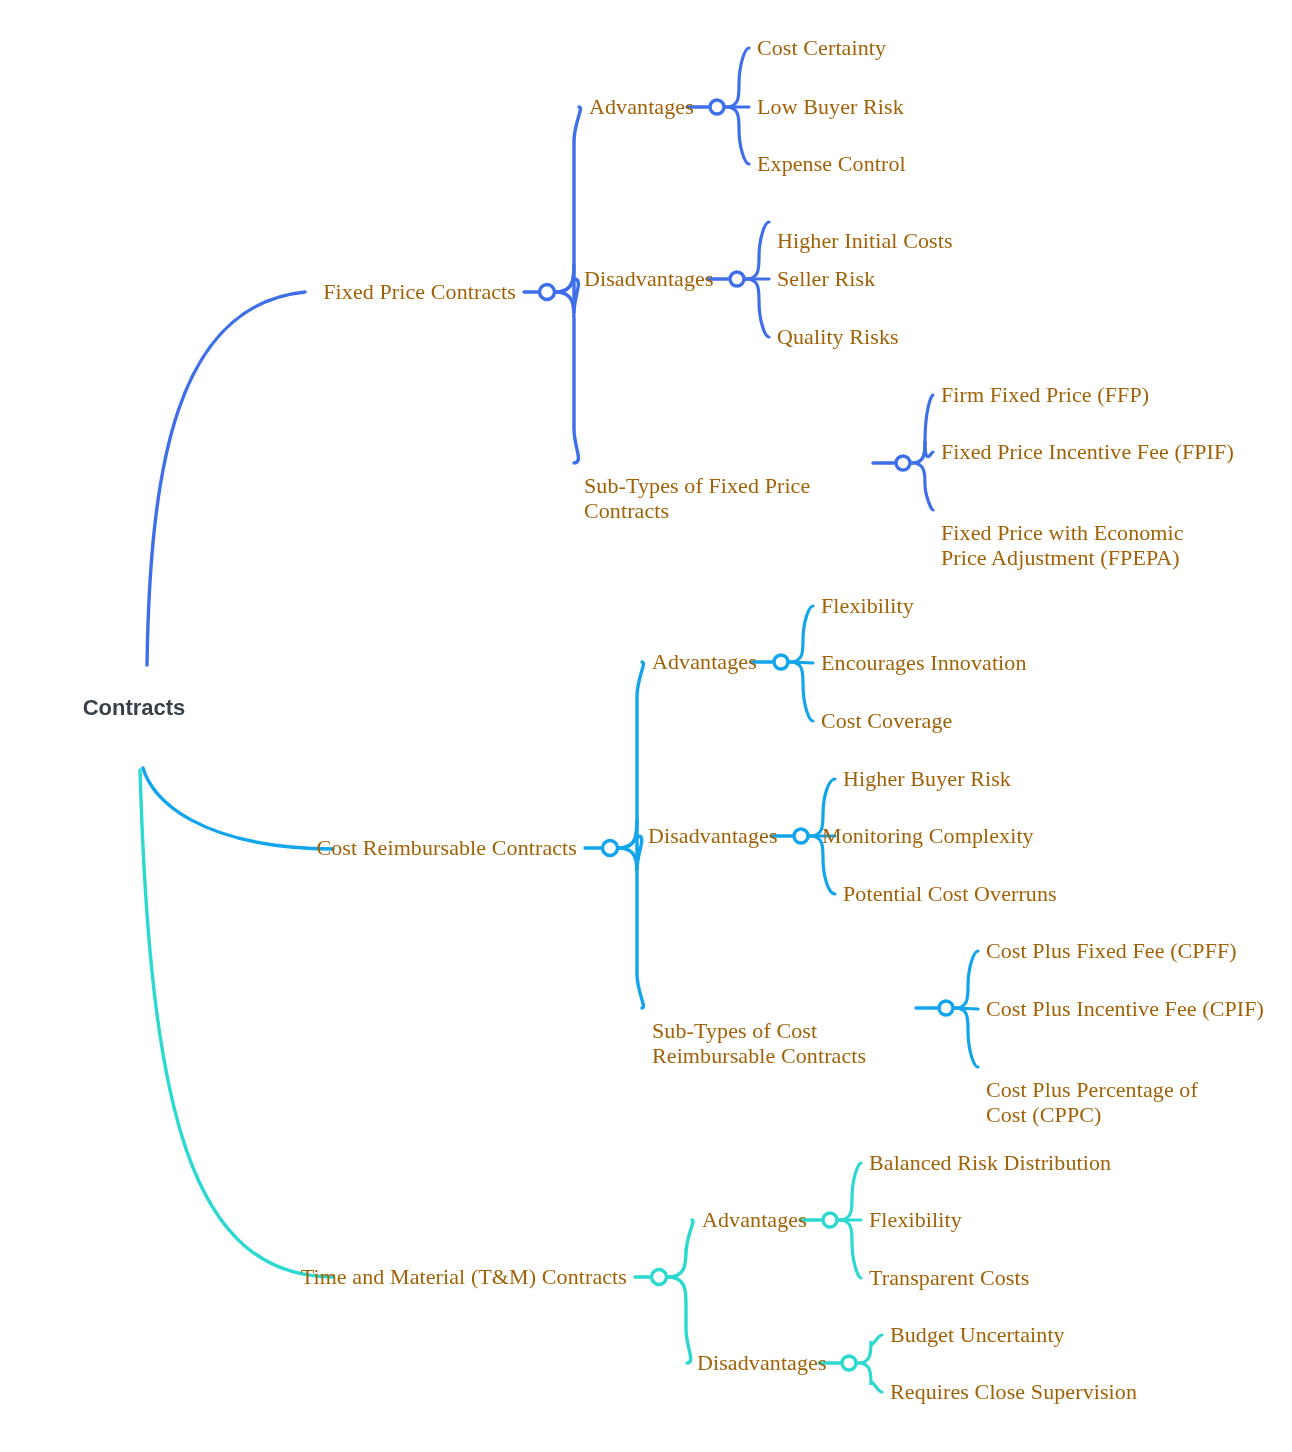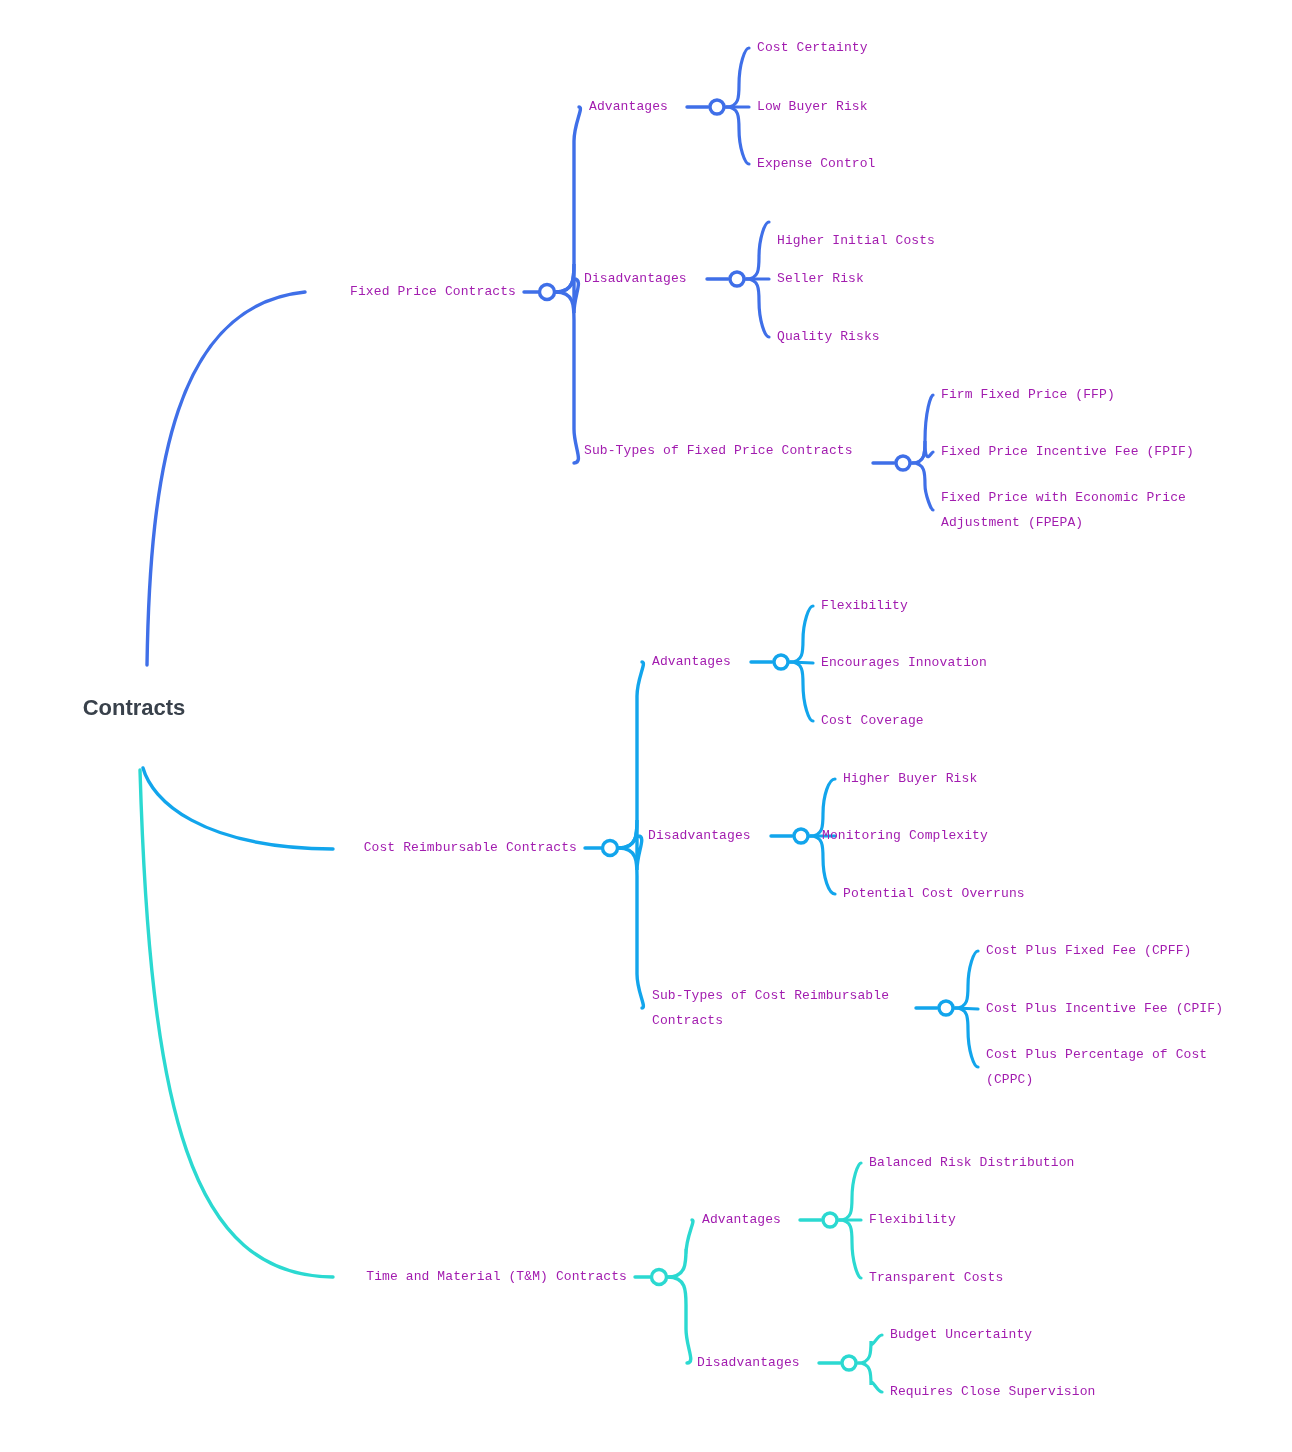--- a/index.html
+++ b/index.html
@@ -21,29 +21,30 @@
   }
   svg#mindmap-svg {
     position: absolute;
     top: 0;
     left: 0;
     width: 1292px;
     height: 1452px;
   }
   .mm-label {
     position: absolute;
-    font-family: Liberation Mono, monospace;
-    color: #a21caf;
-    font-size: 13px;
+    font-family: Liberation Serif, serif;
+    color: #a16207;
+    font-size: 22px;
     line-height: 25px;
     white-space: pre;
     letter-spacing: 0.1px;
   }
   .mm-label.multiline {
     white-space: normal;
+    margin-top: 35px;
   }
   .mm-root-title {
     position: absolute;
     font-family: "Liberation Sans", sans-serif;
     font-weight: bold;
     color: #39414b;
     font-size: 22px;
     line-height: 31px;
     text-align: center;
   }

